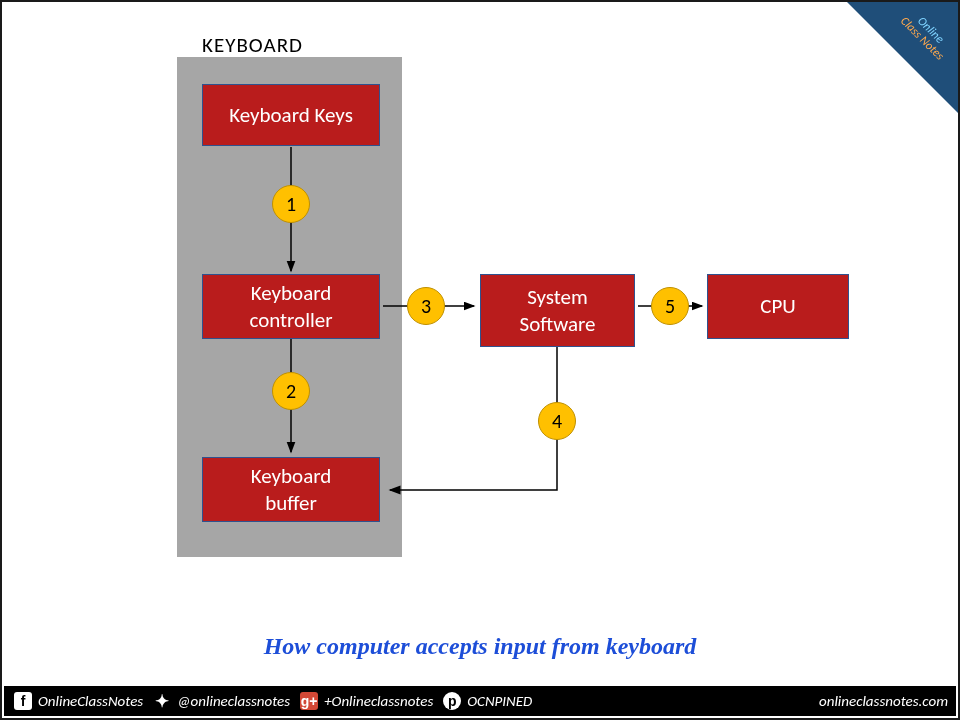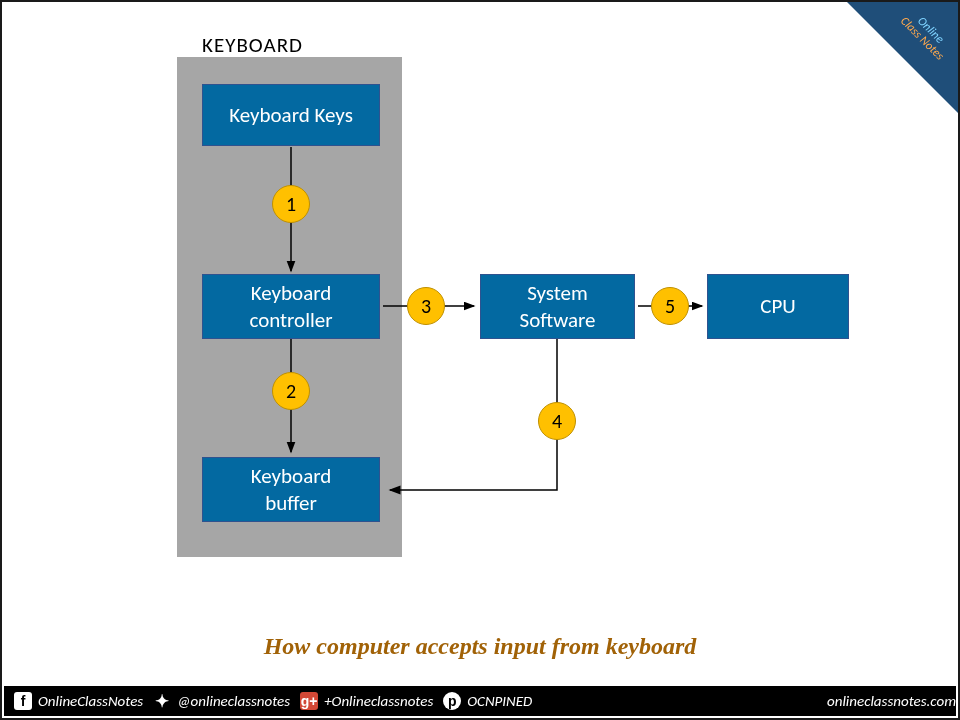--- a/index.html
+++ b/index.html
@@ -1,25 +1,25 @@
 <!DOCTYPE html>
 <html><head>
 <meta charset="utf-8">
 <style>
   *{box-sizing:border-box;margin:0;padding:0}
   body{width:960px;height:720px;font-family:Calibri,Arial,sans-serif;position:relative;background:#fff;border:2px solid #1a1a1a}
   .canvas{position:absolute;inset:0}
   .keyboard-group{position:absolute;left:175px;top:55px;width:225px;height:500px;background:#a6a6a6}
   .keyboard-label{position:absolute;left:200px;top:30px;font-size:21px;color:#000;letter-spacing:1px}
-  .box{position:absolute;background:#0369a1;border:1.5px solid #2f528f;color:#fff;font-size:21px;display:flex;align-items:center;justify-content:center;text-align:center;line-height:1.25;padding:16px}
+  .box{position:absolute;background:#b91c1c;border:1.5px solid #2f528f;color:#fff;font-size:21px;display:flex;align-items:center;justify-content:center;text-align:center;line-height:1.25;padding:16px}
   .badge{position:absolute;width:38px;height:38px;border-radius:50%;background:#ffc000;border:1px solid #bf9000;color:#000;font-size:20px;display:flex;align-items:center;justify-content:center}
-  .caption{position:absolute;left:0;right:0;top:631px;text-align:center;font-style:italic;font-family:"Times New Roman",serif;font-size:24px;font-weight:bold;color:#a16207}
+  .caption{position:absolute;left:0;right:0;top:631px;text-align:center;font-style:italic;font-family:"Times New Roman",serif;font-size:24px;font-weight:bold;color:#1d4ed8}
   .footer{position:absolute;left:2px;right:2px;bottom:2px;height:30px;background:#000;color:#fff;display:flex;align-items:center;font-size:15px;font-style:italic}
   .footer .item{display:flex;align-items:center;gap:6px;margin-left:10px}
-  .footer .domain{margin-left:auto;margin-right:0}
+  .footer .domain{margin-left:auto;margin-right:8px}
   .sicon{width:18px;height:18px;background:#fff;color:#000;border-radius:3px;display:flex;align-items:center;justify-content:center;font-style:normal;font-weight:bold;font-size:14px;font-family:Arial,sans-serif}
   .corner{position:absolute;top:-2px;right:-2px;width:0;height:0;border-left:115px solid transparent;border-top:115px solid #1f4e79}
   .corner-text{position:absolute;top:20px;right:4px;transform:rotate(45deg);transform-origin:center;color:#fff;font-size:12px;line-height:1;text-align:center;font-style:italic}
   .corner-text .l1{color:#7fd3ff}
   .corner-text .l2{color:#ffa94d}
   svg.arrows{position:absolute;inset:0;width:960px;height:720px;pointer-events:none}
 </style>
 </head>
 <body>
 
@@ -47,21 +47,21 @@
     <path d="M555 337 L555 488 L388 488" fill="none" stroke="#000" stroke-width="1.5" marker-end="url(#ah)"></path>
   </svg>
 
   <div class="box" style="left:200px;top:82px;width:178px;height:62px">
       <span>Keyboard Keys</span>
     </div>
   <div class="box" style="left:200px;top:272px;width:178px;height:65px;white-space:pre-line"><span>Keyboard
 controller</span></div>
   <div class="box" style="left:200px;top:455px;width:178px;height:65px;white-space:pre-line"><span>Keyboard
 buffer</span></div>
-  <div class="box" style="left:478px;top:272px;width:155px;height:65px;white-space:pre-line"><span>System
+  <div class="box" style="left:478px;top:272px;width:155px;height:73px;white-space:pre-line"><span>System
 Software</span></div>
   <div class="box" style="left:705px;top:272px;width:142px;height:65px">
       <span>CPU</span>
     </div>
 
   <div class="badge" style="left:270px;top:183px">
       <span>1</span>
     </div>
   <div class="badge" style="left:270px;top:370px">
       <span>2</span>

